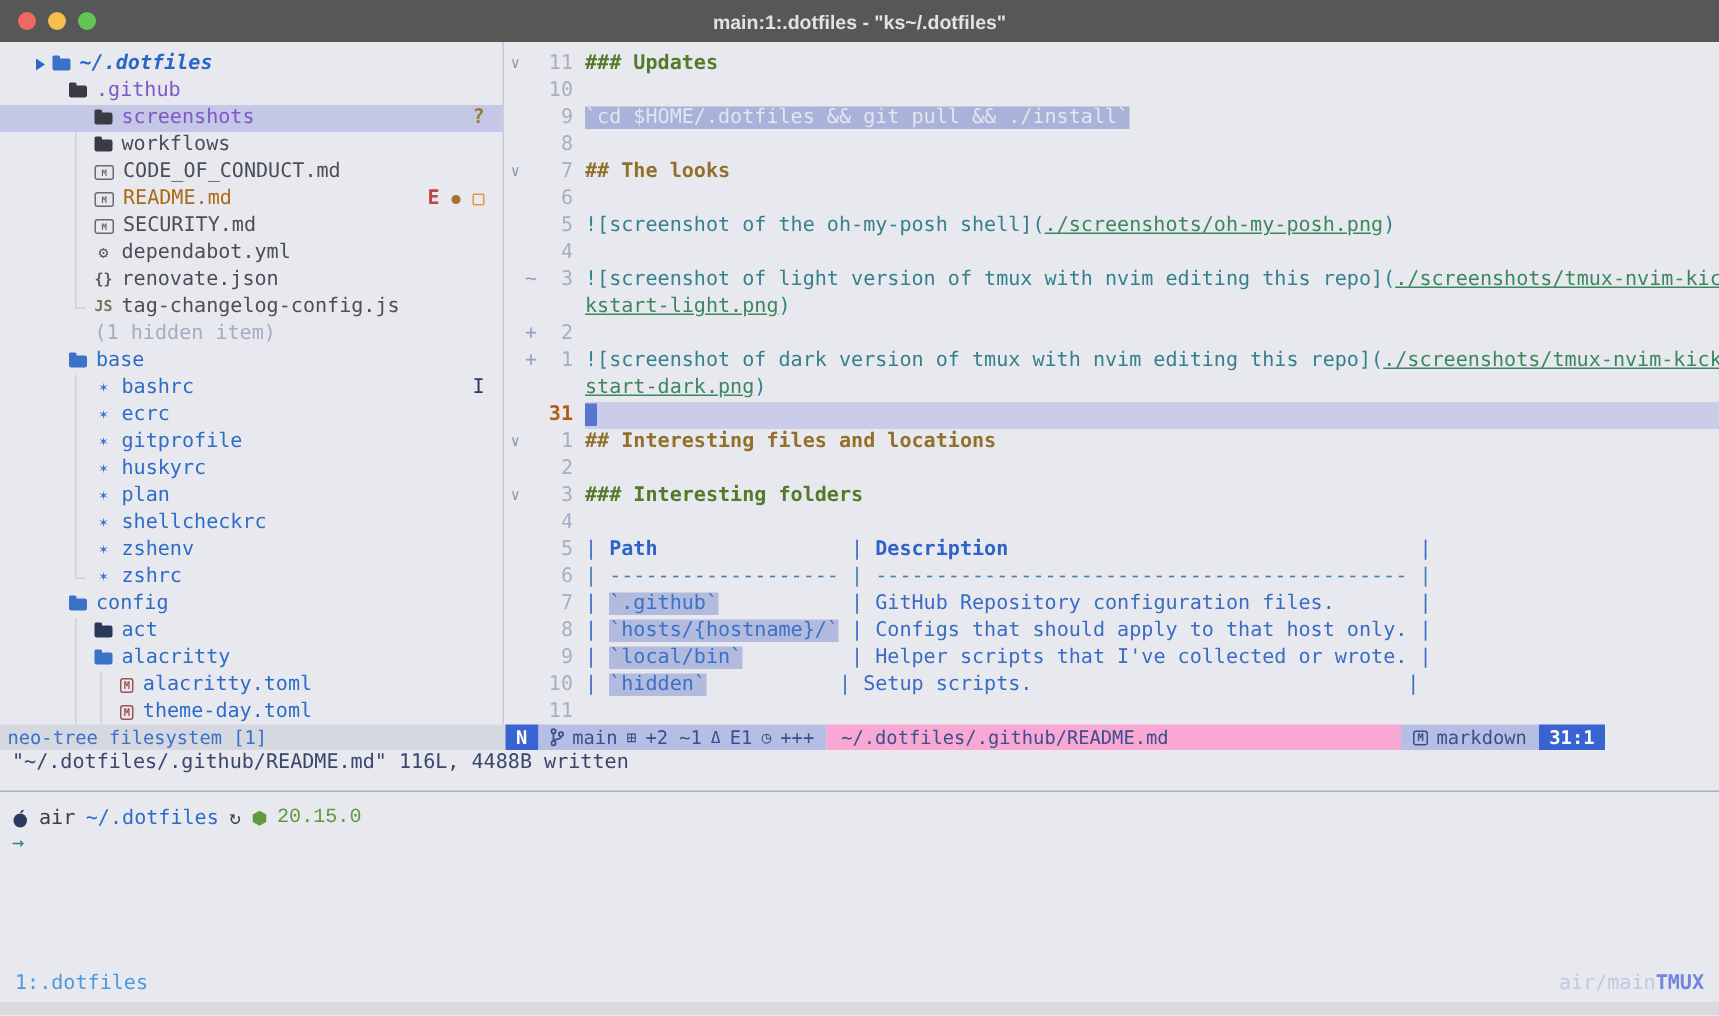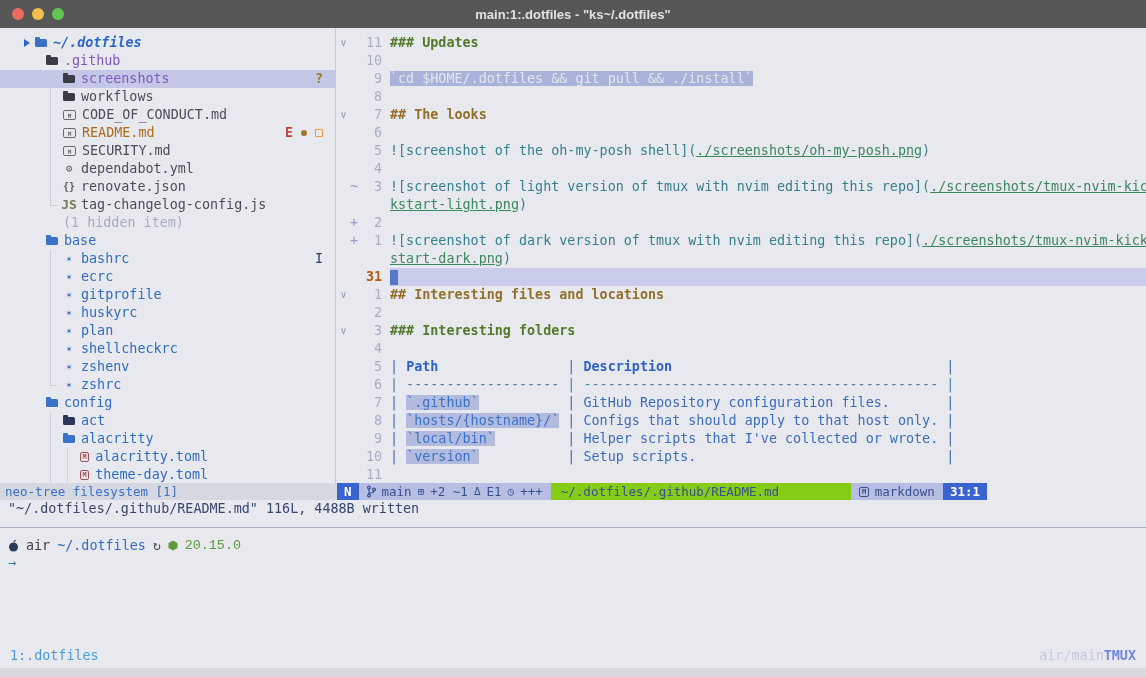--- a/index.html
+++ b/index.html
@@ -20,21 +20,21 @@
   .lvl1{padding-left:24px}.lvl2{padding-left:46px}.lvl3{padding-left:63px}.lvl4{padding-left:80px}
   .tri{width:0;height:0;border-left:6px solid #2a66c8;border-top:4px solid transparent;
        border-bottom:4px solid transparent;margin-right:5px;flex:none;}
   .folder{width:12px;height:8px;border-radius:1.5px;position:relative;margin-right:6px;flex:none;}
   .folder::before{content:"";position:absolute;top:-2.5px;left:0;width:5px;height:3px;background:inherit;border-radius:1px 1px 0 0;}
   .f-blue{background:#3a72c8}.f-dark{background:#3b3b46}.f-navy{background:#2c3658}
   .ic{flex:none;margin-right:6px;display:inline-flex;align-items:center;justify-content:center;}
   .ic-md{width:11px;height:8px;border:1px solid #6a6a74;border-radius:2px;font-size:6px;line-height:7px;color:#6a6a74;font-weight:bold;text-align:center;}
   .ic-gear{color:#5a5c66;font-size:11px;width:12px;}
   .ic-brace{color:#5a5c66;font-size:10px;font-weight:bold;width:12px;}
-  .ic-js{color:#77775a;font-size:13px;font-weight:bold;width:12px;}
+  .ic-js{color:#77775a;font-size:10px;font-weight:bold;width:12px;}
   .ic-star{color:#3a72d0;font-size:10px;width:12px;}
   .ic-toml{color:#a05252;border:1px solid #a05252;border-radius:2px;font-size:7px;font-weight:bold;padding:0 1.5px;line-height:8px;}
   .c-root{color:#2a66c8;font-weight:bold;font-style:italic}
   .c-purple{color:#7e57c8}.c-gray{color:#4b4d58}.c-blue{color:#2f6cc8}
   .c-orange{color:#ab6a1a}.c-muted{color:#a8abc4;}
   .nt-badges{position:absolute;right:12px;top:0;height:18px;display:flex;align-items:center;gap:8px;}
   .b-q{color:#9c7a2e;font-weight:bold;}
   .b-e{color:#c04545;font-weight:bold;}
   .b-dot{width:6px;height:6px;border-radius:50%;background:#a3752c;}
   .b-sq{width:8px;height:8px;border:1.5px solid #e8973c;border-radius:1px;box-sizing:border-box;}
@@ -53,26 +53,26 @@
   .txt{flex:1;overflow:hidden;}
   .h2{color:#92702c;font-weight:bold}.h3{color:#53792a;font-weight:bold}
   .md{color:#35808d}
   .link{color:#3d875f;text-decoration:underline;}
   .codeline{background:#a9b2d8;color:#e3e6f0;}
   .tbl{color:#3a6cc4}.tbold{color:#2f62c8;font-weight:bold}.tdash{color:#447fae}
   .tcode{background:#b2bade;color:#3a72c8;}
   .cursorline{background:#c9cde9;}
   .cursor-block{display:inline-block;width:8px;height:15px;background:#5677cb;vertical-align:middle;}
   
-  .statusrow{position:absolute;top:483px;left:0;width:987px;height:17px;display:flex;font-size:12.5px;line-height:17px;}
+  .statusrow{position:absolute;top:483px;left:0;width:1070px;height:17px;display:flex;font-size:12.5px;line-height:17px;}
   .nt-status{width:337px;flex:none;background:#d5d7e1;color:#3a72c8;padding-left:5px;box-sizing:border-box;}
   .seg{display:flex;align-items:center;}
   .seg-a{background:#3a63d2;color:#ffffff;font-weight:bold;padding:0 7px;}
   .seg-b{background:#b7bee3;color:#39508e;padding:0 8px;gap:6px;}
-  .seg-c{background:#84cc16;color:#39508e;padding:0 10px;flex:1;text-align:right;}
+  .seg-c{background:#f9a8d4;color:#39508e;padding:0 10px;flex:1;text-align:right;}
   .mdbox{border:1.2px solid #39508e;border-radius:2px;font-size:7px;line-height:8px;padding:0 1.5px;font-weight:bold;color:#39508e;}
   .sl-ic{font-size:11px;}
   
   .cmdline{position:absolute;top:500px;left:0;width:100%;height:18px;line-height:18px;padding-left:8px;color:#39466e;white-space:pre;box-sizing:border-box;}
   .pane-border{position:absolute;top:527px;left:0;width:1146px;height:1px;background:#a9aec0;}
   .prompt1{position:absolute;top:536px;left:8px;height:18px;display:flex;align-items:center;gap:7px;white-space:pre;}
   .p-host{color:#404040;}
   .p-path{color:#2f6cc8;}
   .p-git{color:#3c4a3c;font-size:13px;}
   .p-ver{color:#5f9a3c;font-family:Liberation Mono, monospace;}
@@ -305,21 +305,21 @@
     <div class="ed-row">
       <span class="gutter"><span class="fold"></span><span class="sign"></span><span class="num">8</span></span>
       <span class="txt"><span class="tbl">| </span><span class="tcode">`hosts/{hostname}/`</span><span class="tbl"> | </span><span class="tbl">Configs that should apply to that host only.</span><span class="tbl"> |</span></span>
     </div>
     <div class="ed-row">
       <span class="gutter"><span class="fold"></span><span class="sign"></span><span class="num">9</span></span>
       <span class="txt"><span class="tbl">| </span><span class="tcode">`local/bin`</span><span class="tbl">         | </span><span class="tbl">Helper scripts that I've collected or wrote.</span><span class="tbl"> |</span></span>
     </div>
     <div class="ed-row">
       <span class="gutter"><span class="fold"></span><span class="sign"></span><span class="num">10</span></span>
-      <span class="txt"><span class="tbl">| </span><span class="tcode">`version`</span><span class="tbl">           | </span><span class="tbl">Setup scripts.</span><span class="tbl">                               |</span></span>
+      <span class="txt"><span class="tbl">| </span><span class="tcode">`hidden`</span><span class="tbl">           | </span><span class="tbl">Setup scripts.</span><span class="tbl">                               |</span></span>
     </div>
     <div class="ed-row">
       <span class="gutter"><span class="fold"></span><span class="sign"></span><span class="num">11</span></span>
       <span class="txt"></span>
     </div>
   </div>
 
   <div class="statusrow">
     <div class="nt-status">neo-tree filesystem [1]</div>
     <div class="seg seg-a">N</div>

